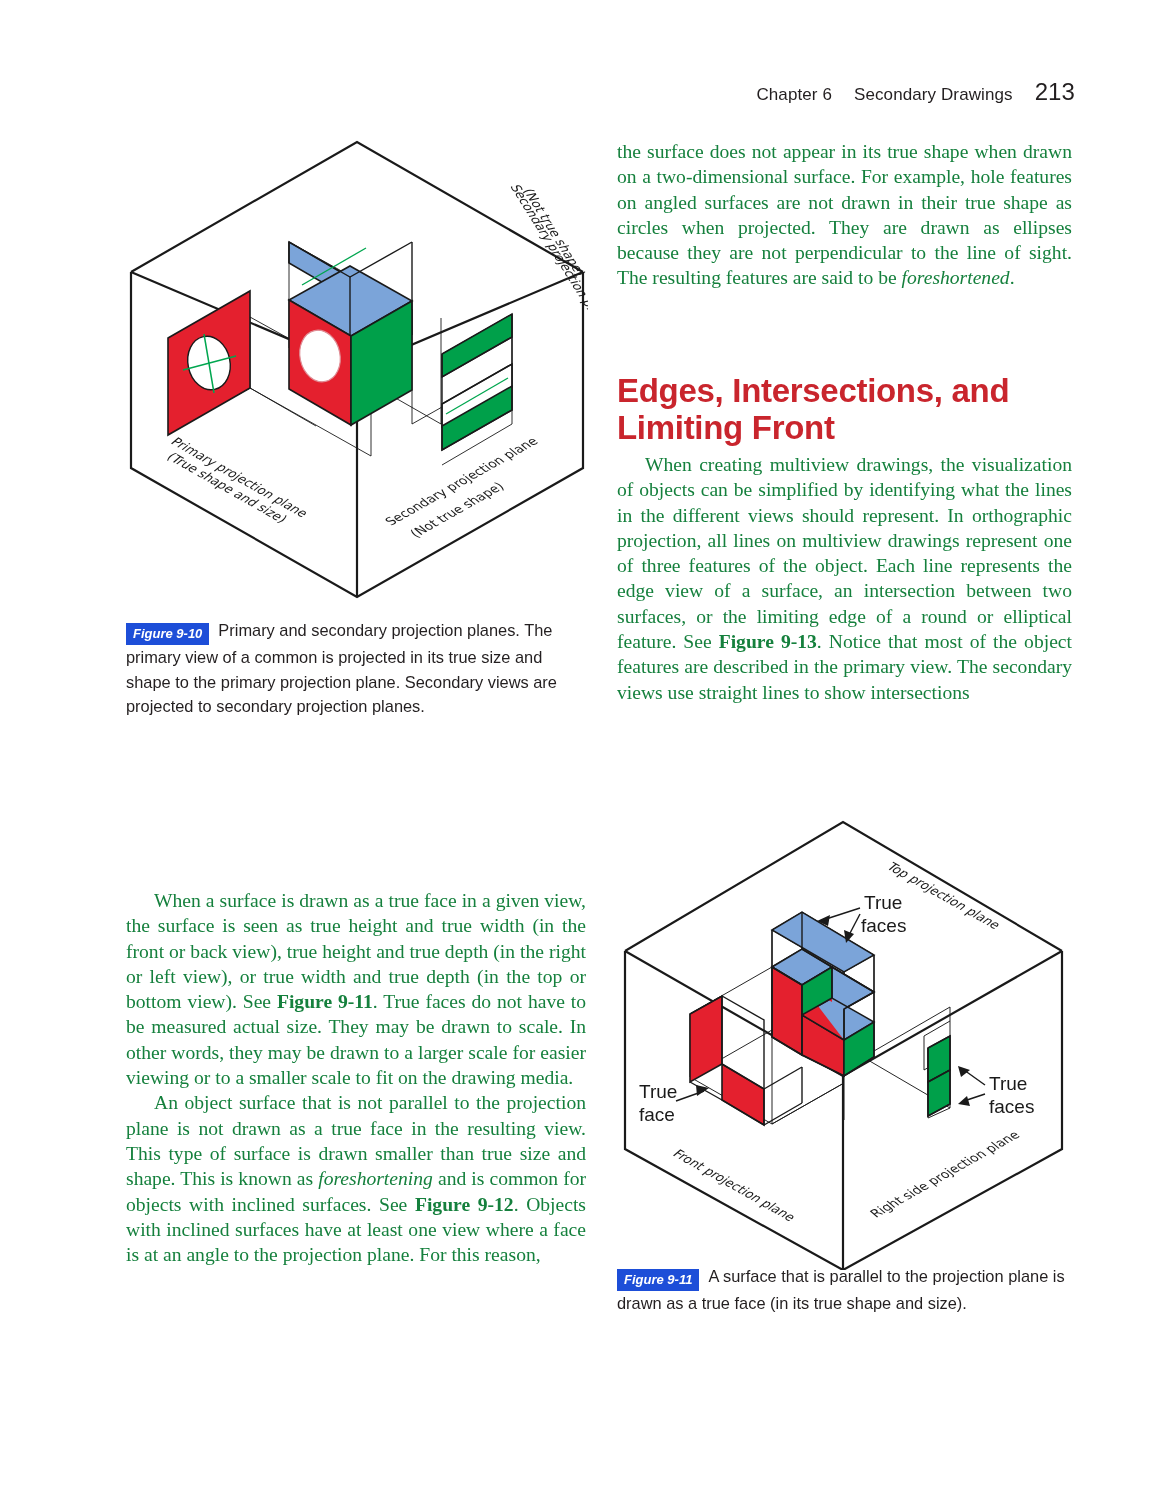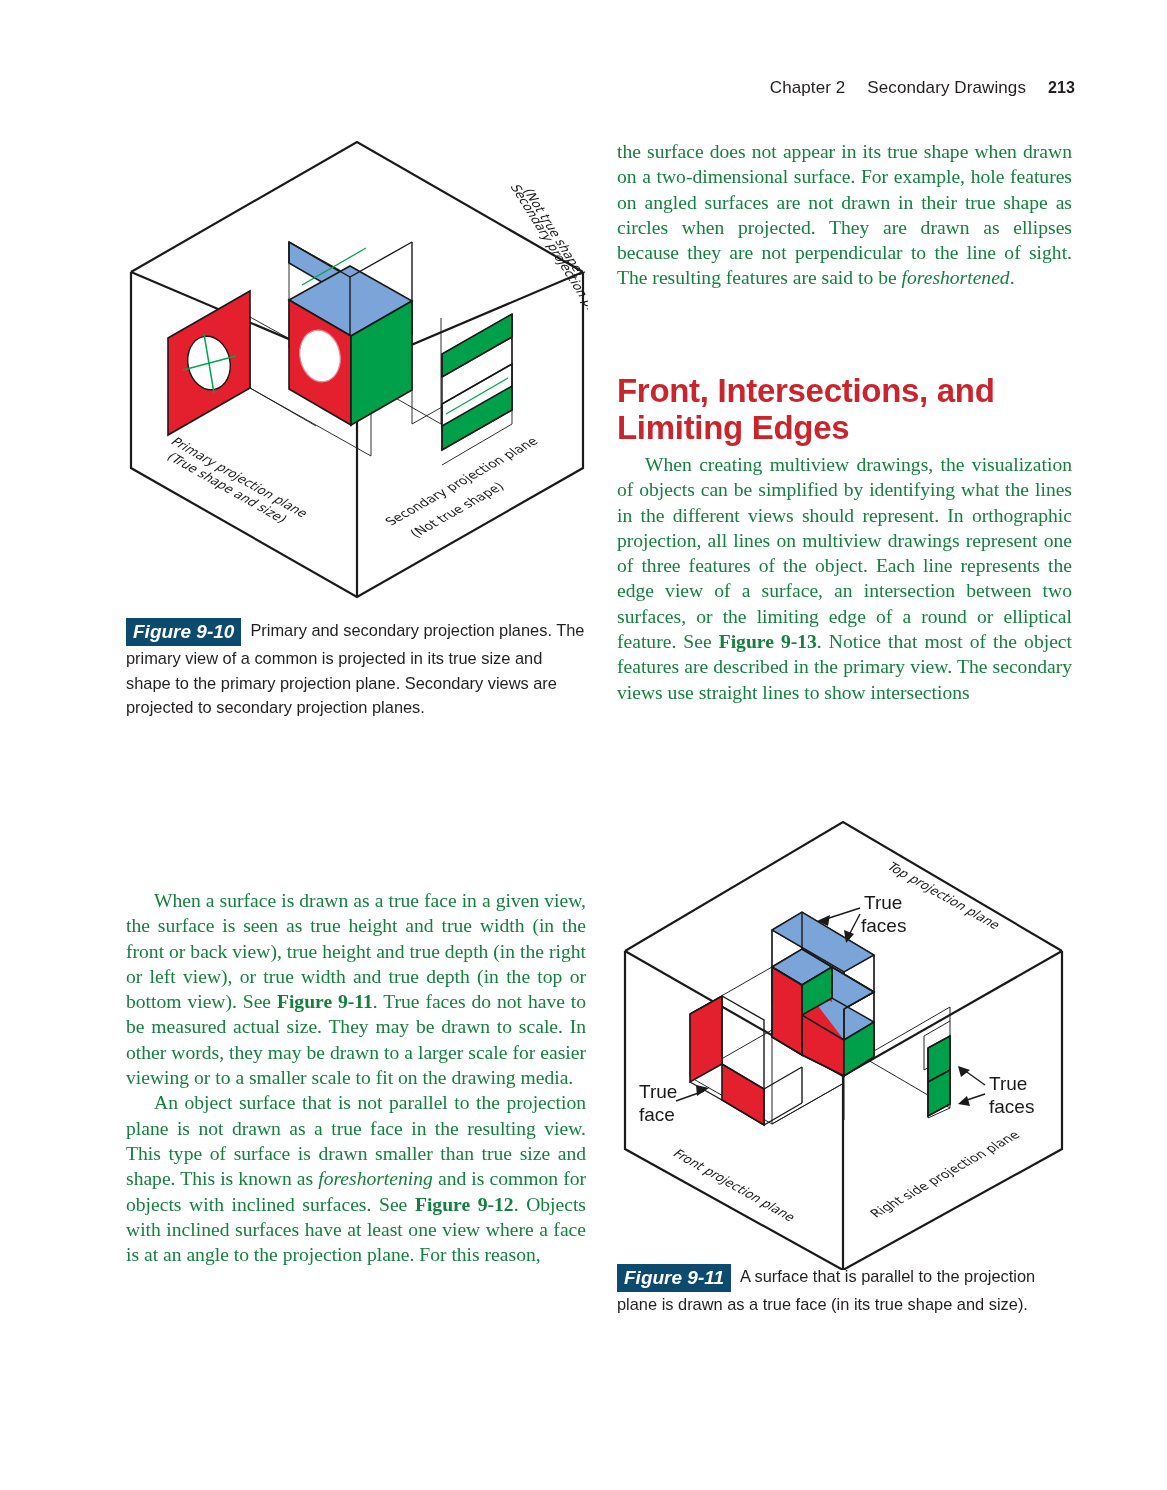--- a/index.html
+++ b/index.html
@@ -14,21 +14,21 @@
   }
 
   
   .running-head{
     position:absolute; top:78px; right:92px;
     font-family:"Liberation Sans", sans-serif;
     font-size:17px; color:#231f20;
     letter-spacing:.1px;
     display:flex; align-items:baseline; gap:22px;
   }
-  .running-head .rh-page{ font-weight:bold; font-size:16px; }
+  .running-head .rh-page{ font-weight:normal; font-size:24px; }
 
   
   .col-left  { position:absolute; left:126px;  width:460px; }
   .col-right { position:absolute; left:617px;  width:455px; }
 
   
   .body-p{
     font-family:"Liberation Serif", serif;
     font-size:19.6px;
     line-height:25.3px;
@@ -56,26 +56,26 @@
 
   
   .fig-cap{
     font-family:"Liberation Sans", sans-serif;
     font-size:16.4px;
     line-height:24.5px;
     color:#231f20;
   }
   .fig-badge{
     display:inline-block;
-    background:#0c4a6e;
+    background:#1d4ed8;
     color:#ffffff;
     font-family:"Liberation Sans", sans-serif;
     font-style:italic;
     font-weight:bold;
-    font-size:19px;
+    font-size:13px;
     line-height:1;
     padding:4px 7px 5px 7px;
     margin-right:9px;
     vertical-align:-2px;
     white-space:nowrap;
   }
 
   
   .figure-box{ position:absolute; }
   svg{ display:block; }
@@ -87,21 +87,21 @@
   .callout-label{
     font-family:"Liberation Sans", sans-serif;
     font-size:19px;
     fill:#1a1a1a;
   }
 </style>
 </head>
 <body>
 
 <div class="running-head">
-  <span>Chapter 2</span>
+  <span>Chapter 6</span>
   <span>Secondary Drawings</span>
   <span class="rh-page">213</span>
 </div>
 
 <div class="figure-box" style="left:126px; top:138px; width:462px; height:470px;">
   <svg width="462" height="470" viewBox="0 0 462 470">
     <g fill="none" stroke="#1a1a1a" stroke-width="2.2" stroke-linejoin="miter">
 
       <polyline points="5,134 231,4 457,134"></polyline>
       <polyline points="5,134 5,330 231,459 457,330 457,134"></polyline>
@@ -191,21 +191,21 @@
 
 <div class="col-left fig-cap" style="top:618px;">
   <span class="fig-badge">Figure 9-10</span><span>Primary and secondary projection planes. The primary view of a common is projected in its true size and shape to the primary projection plane. Secondary views are projected to secondary projection planes.</span>
 </div>
 
 <div class="col-right" style="top:139px;">
   <p class="body-p"><span>the surface does not appear in its true shape when drawn on a two-dimensional surface. For example, hole features on angled surfaces are not drawn in their true shape as circles when projected. They are drawn as ellipses because they are not perpendicular to the line of sight. The resulting features are said to be </span><span class="it">foreshortened</span><span>.</span></p>
 </div>
 
 <div class="col-right" style="top:372px;">
-  <h2 class="sec-head">Front, Intersections, and Limiting Edges</h2>
+  <h2 class="sec-head">Edges, Intersections, and Limiting Front</h2>
 </div>
 
 <div class="col-right" style="top:452px;">
   <p class="body-p indent"><span>When creating multiview drawings, the visualization of objects can be simplified by identifying what the lines in the different views should represent. In orthographic projection, all lines on multiview drawings represent one of three features of the object. Each line represents the edge view of a surface, an intersection between two surfaces, or the limiting edge of a round or elliptical feature. See </span><span class="bd">Figure 9-13</span><span>. Notice that most of the object features are described in the primary view. The secondary views use straight lines to show intersections</span></p>
 </div>
 
 <div class="col-left" style="top:888px;">
   <p class="body-p indent"><span>When a surface is drawn as a true face in a given view, the surface is seen as true height and true width (in the front or back view), true height and true depth (in the right or left view), or true width and true depth (in the top or bottom view). See </span><span class="bd">Figure 9-11</span><span>. True faces do not have to be measured actual size. They may be drawn to scale. In other words, they may be drawn to a larger scale for easier viewing or to a smaller scale to fit on the drawing media.</span></p>
   <p class="body-p indent"><span>An object surface that is not parallel to the projection plane is not drawn as a true face in the resulting view. This type of surface is drawn smaller than true size and shape. This is known as </span><span class="it">foreshortening</span><span> and is common for objects with inclined surfaces. See </span><span class="bd">Figure 9-12</span><span>. Objects with inclined surfaces have at least one view where a face is at an angle to the projection plane. For this reason,</span></p>
 </div>

